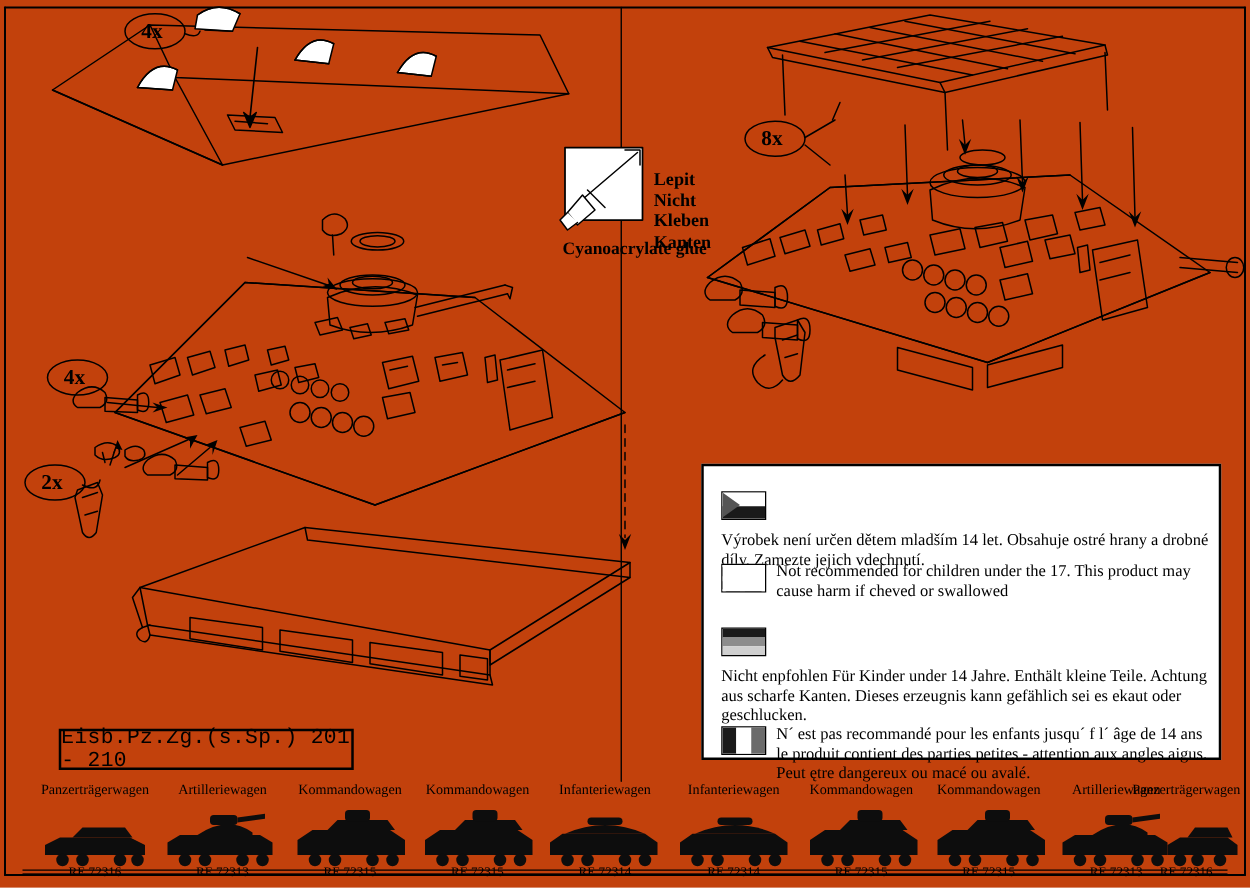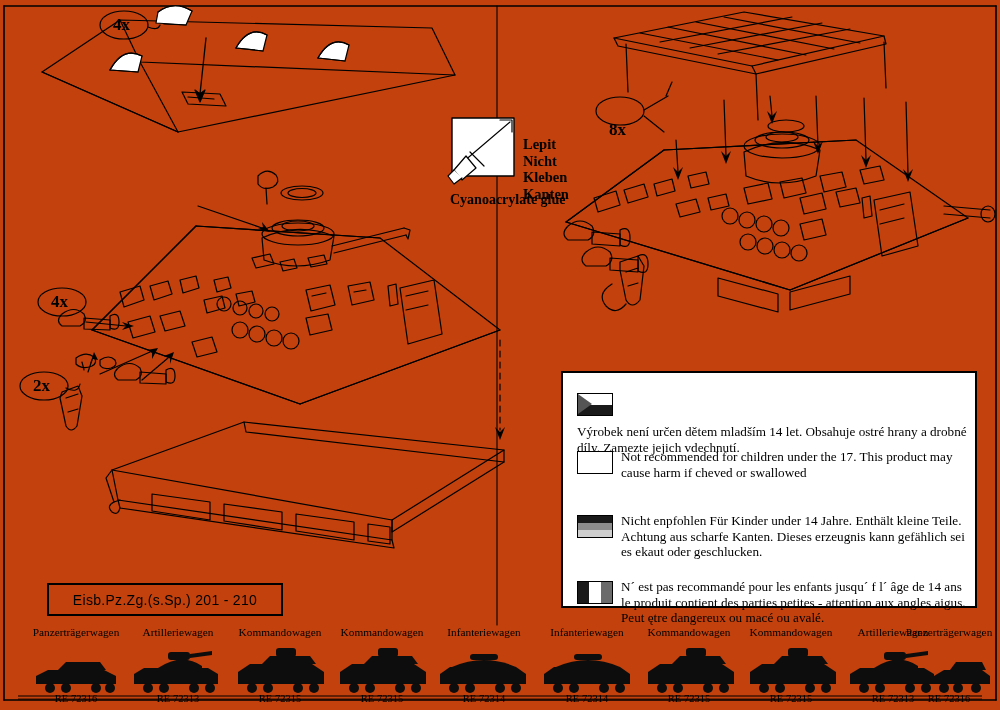--- a/index.html
+++ b/index.html
@@ -133,22 +133,22 @@
     top: 583px;
     width: 236px;
     height: 33px;
     border: 2px solid #000;
     box-sizing: border-box;
     display: flex;
     align-items: center;
     justify-content: center;
   }
   .set-box span {
-    font-family: Liberation Sans, sans-serif;
-    font-size: 14px;
+    font-family: Liberation Mono, monospace;
+    font-size: 17px;
     letter-spacing: 0.3px;
   }
 
   
   .train {
     position: absolute;
     left: 0;
     top: 626px;
     width: 1000px;
     height: 84px;
@@ -436,21 +436,21 @@
         <path d="M456 168 L510 122"></path>
         <path d="M470 152 l14 14"></path>
         <path d="M466 156 l-12 14 l8 10 l14 -12 z" fill="#fff"></path>
         <path d="M454 170 l-6 6 l6 8 l8 -6" fill="#fff"></path>
         <path d="M500 120 l12 0 l0 12"></path>
       </g>
     </g>
   </svg>
 
   <div class="callout-num" style="position:absolute;left:113px;top:15px;">4x</div>
-  <div class="callout-num" style="position:absolute;left:609px;top:101px;margin-top:19px;">8x</div>
+  <div class="callout-num" style="position:absolute;left:609px;top:101px;">8x</div>
   <div class="callout-num" style="position:absolute;left:51px;top:292px;">4x</div>
   <div class="callout-num" style="position:absolute;left:33px;top:376px;">2x</div>
 
   <div class="glue-label">
     <div>Lepit</div>
     <div>Nicht</div>
     <div>Kleben</div>
     <div>Kanten</div>
   </div>
   <div class="glue-sub">Cyanoacrylate glue</div>
@@ -464,21 +464,21 @@
     </div>
     <div class="warn-row" style="top:76px;">
       <div class="flag flag-uk">
         <span class="d1"></span>
           <span class="d2"></span>
           <span class="h"></span>
           <span class="v"></span>
       </div>
       <div class="txt">Not recommended for children under the 17. This product may cause harm if cheved or swallowed</div>
     </div>
-    <div class="warn-row" style="top:140px;">
+    <div class="warn-row" style="top:127px;flex-direction:column;">
       <div class="flag flag-de">
         <span class="b1"></span>
           <span class="b2"></span>
           <span class="b3"></span>
       </div>
       <div class="txt">Nicht enpfohlen Für Kinder under 14 Jahre. Enthält kleine Teile. Achtung aus scharfe Kanten. Dieses erzeugnis kann gefählich sei es ekaut oder geschlucken.</div>
     </div>
     <div class="warn-row" style="top:193px;margin-top:13px;">
       <div class="flag flag-fr">
         <span class="c1"></span>

